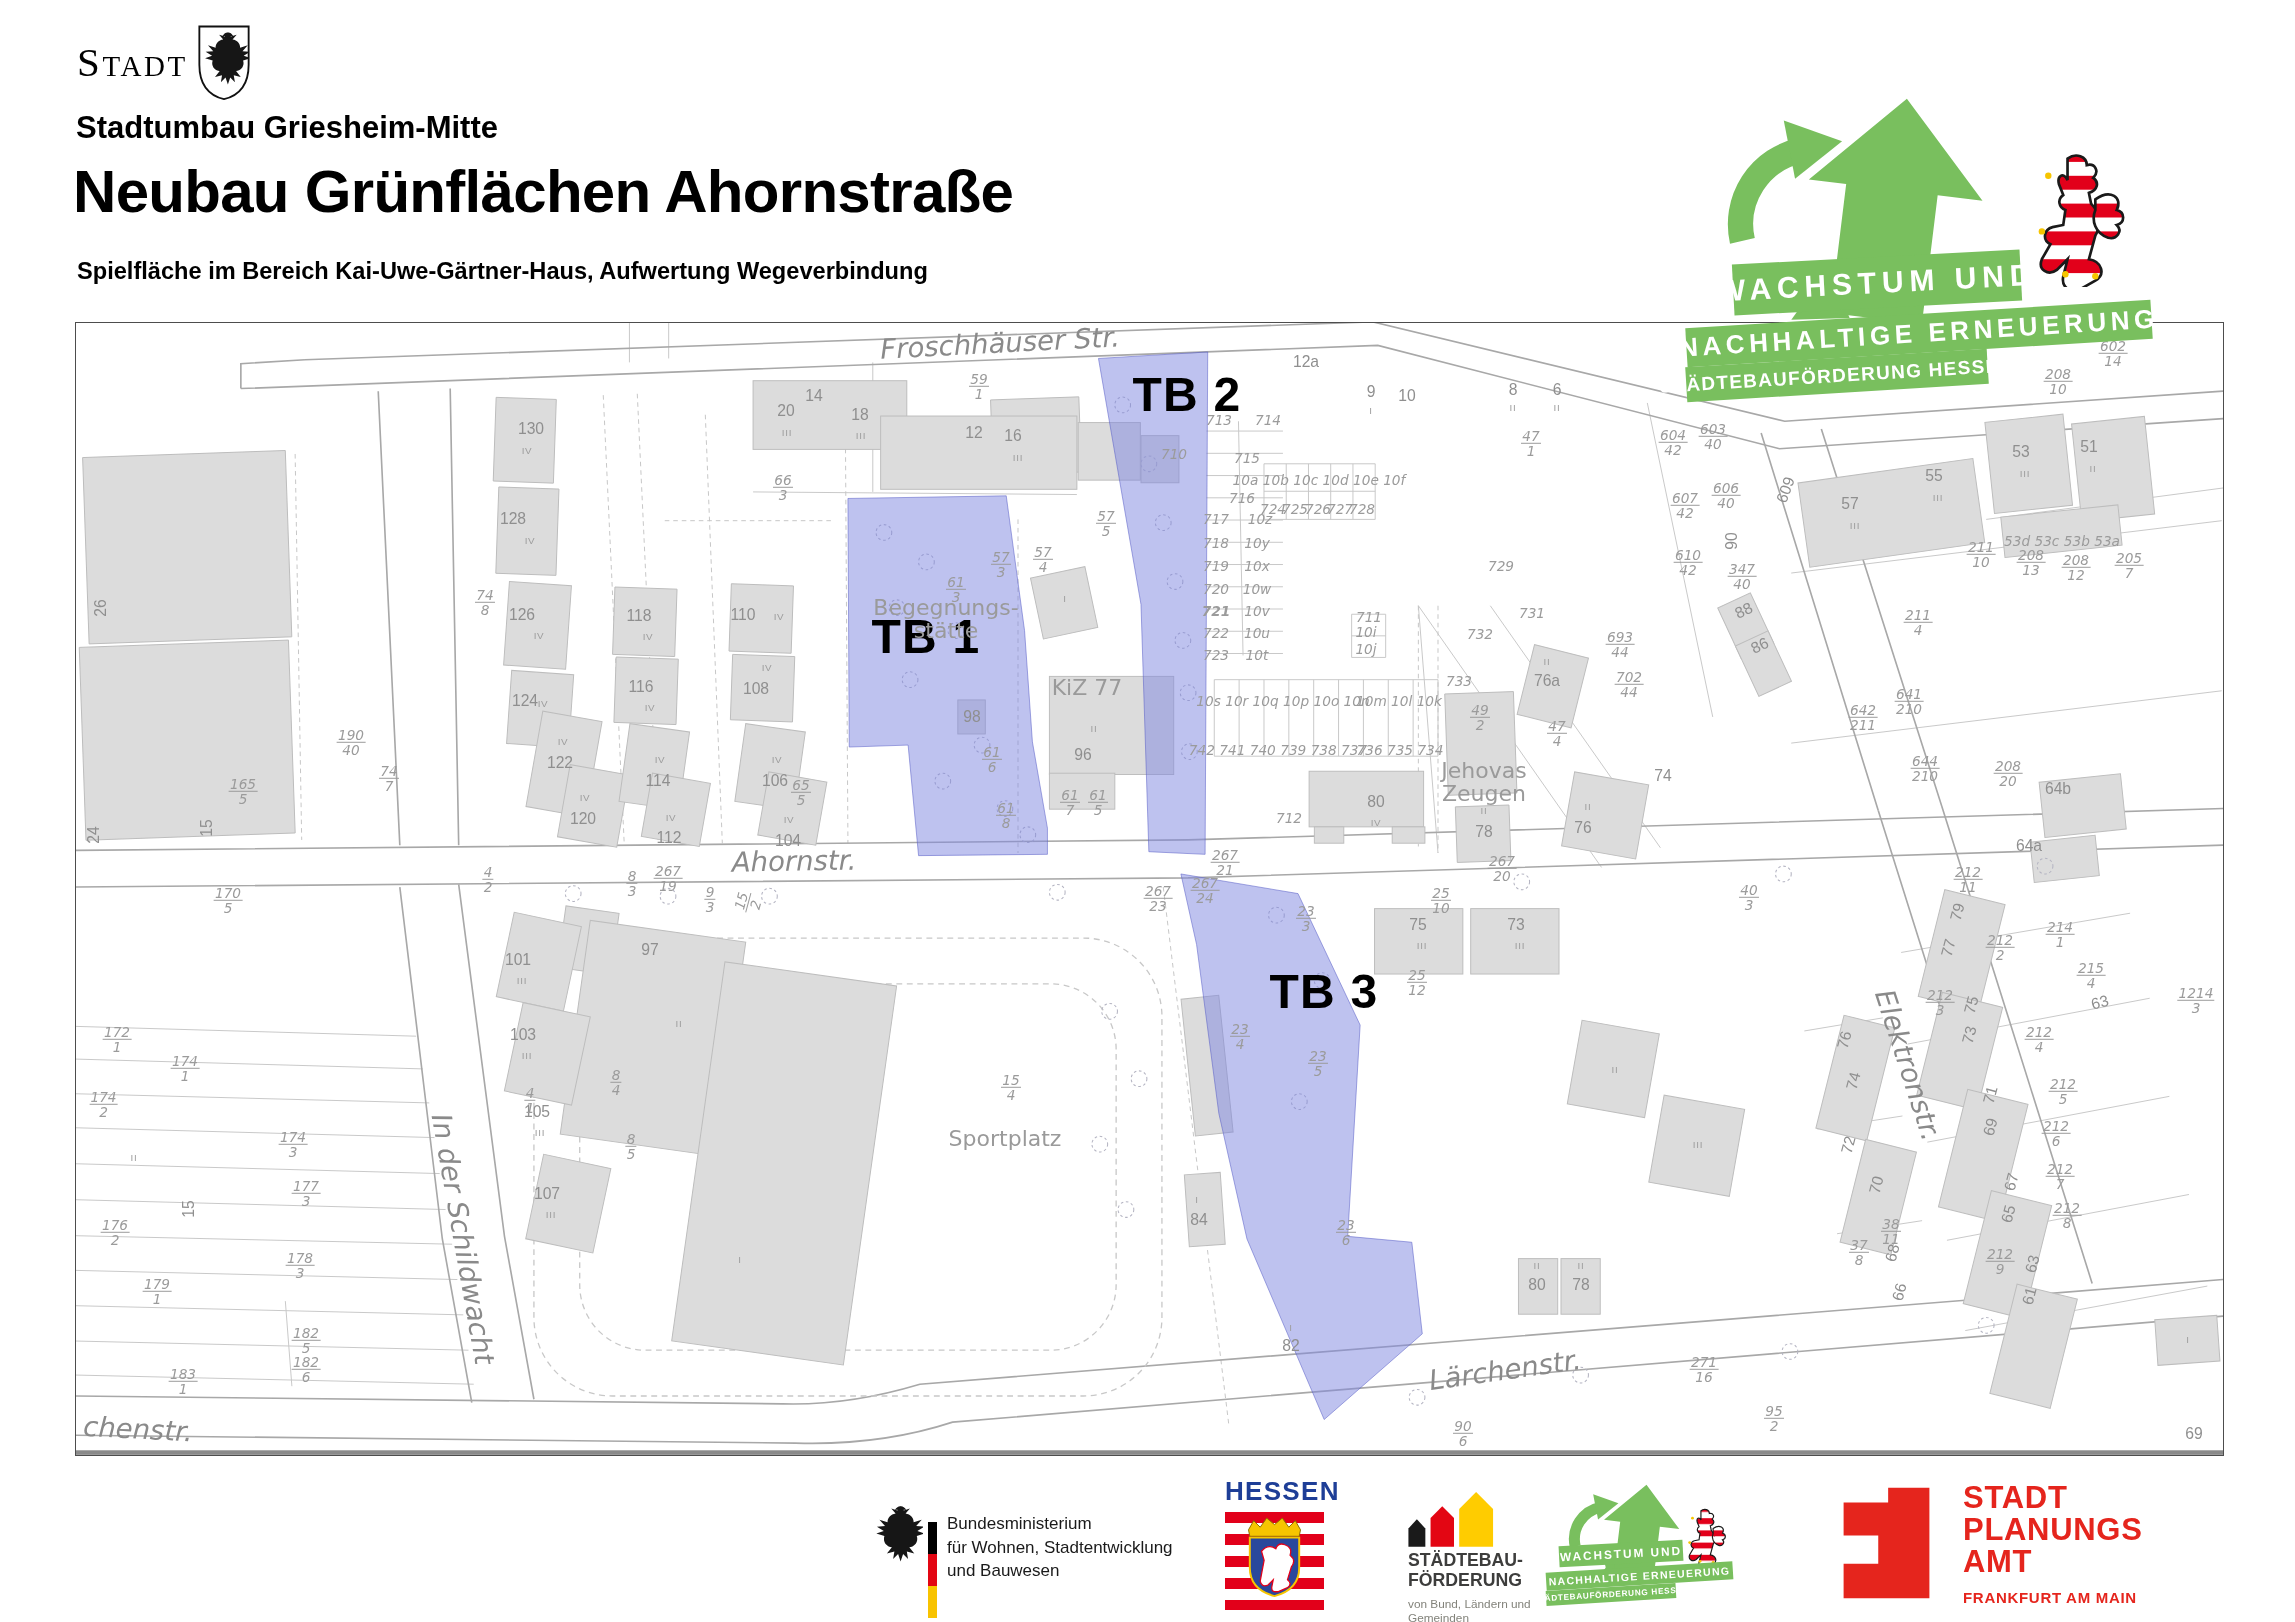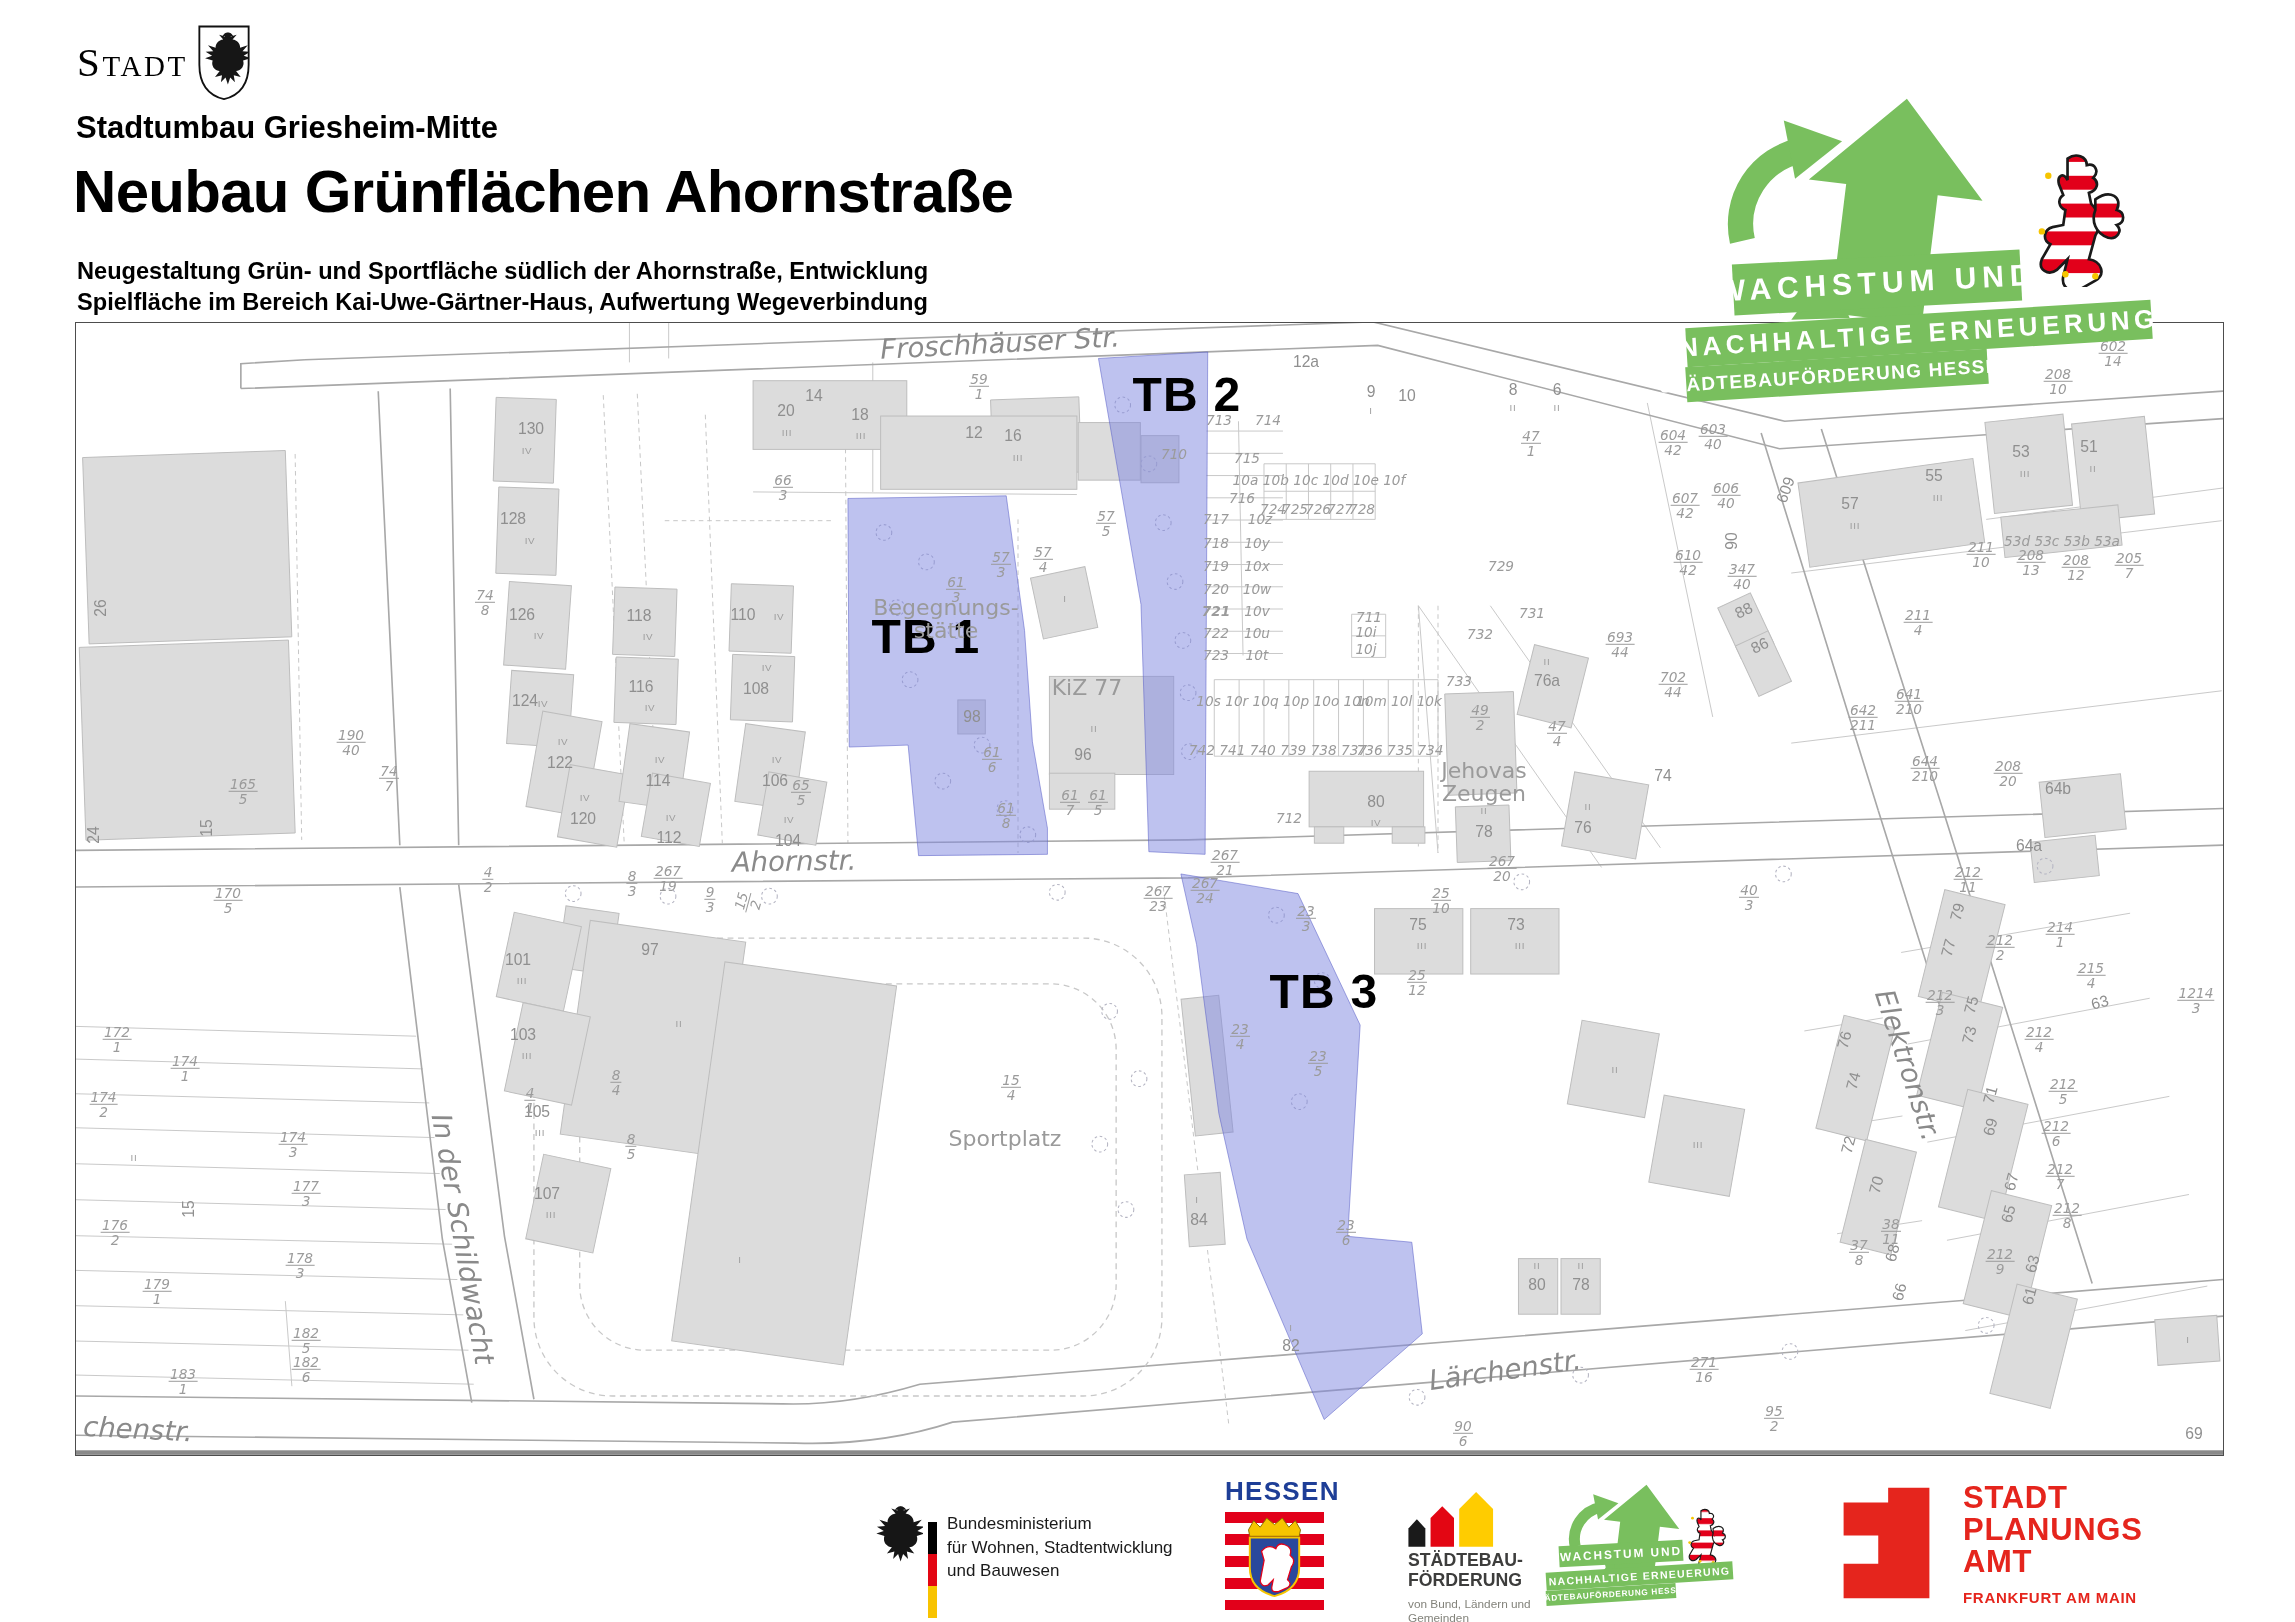--- a/index.html
+++ b/index.html
@@ -97,21 +97,20 @@
     <path d="M5,4 h80 v62 q0,46 -40,56 q-40,-10 -40,-56 z" fill="#fff" stroke="#111" stroke-width="3"></path>
     <g transform="translate(0,8) scale(0.95)">
         <use href="#adler" width="90" height="100"></use>
       </g>
   </svg>
 </div>
 
 <div id="title1">Stadtumbau Griesheim-Mitte</div>
 <div id="title2">Neubau Grünflächen Ahornstraße</div>
 <div id="subtitle">
-  <div>Neugestaltung Grün- und Sportfläche südlich der Ahornstraße, Entwicklung</div>
   <div>Spielfläche im Bereich Kai-Uwe-Gärtner-Haus, Aufwertung Wegeverbindung</div>
 </div>
 
 <div id="prog">
   <svg class="abs" style="left:6.5px;top:0" width="301" height="245" viewBox="0 0 320 260">
       <use href="#mark"></use>
     </svg>
   <svg class="abs" style="left:335px;top:56px" width="107" height="139" viewBox="0 0 100 130">
       <use href="#lion"></use>
     </svg>
@@ -370,21 +369,21 @@
       <div class="lbl n" style="left: 1383px; top: 358px;">733</div>
       <div class="lbl n" style="left: 1293px; top: 294px;">711</div>
       <div class="lbl n" style="left: 1213px; top: 495px;">712</div>
       <div class="lbl n" style="left: 1207px; top: 378px;">10s 10r 10q 10p 10o 10n</div>
       <div class="lbl n" style="left: 1323px; top: 378px;">10m 10l 10k</div>
       <div class="lbl n" style="left: 1202px; top: 427px;">742 741 740 739 738 737</div>
       <div class="lbl n" style="left: 1324px; top: 427px;">736 735 734</div>
       <div class="lbl n" style="left: 1404px; top: 395px;"><span class="nu">49</span><span class="de">2</span></div>
       <div class="lbl n" style="left: 1481px; top: 411px;"><span class="nu">47</span><span class="de">4</span></div>
       <div class="lbl n" style="left: 1544px; top: 322px;"><span class="nu">693</span><span class="de">44</span></div>
-      <div class="lbl n" style="left: 1553px; top: 362px; margin-left: 44px;"><span class="nu">702</span><span class="de">44</span></div>
+      <div class="lbl n" style="left: 1553px; top: 362px;"><span class="nu">702</span><span class="de">44</span></div>
       <div class="lbl b" style="left: 1471px; top: 358px;">76a</div>
       <div class="lbl r" style="left: 1471px; top: 339px;">II</div>
       <div class="lbl b" style="left: 1587px; top: 453px;">74</div>
       <div class="lbl b" style="left: 1507px; top: 505px;">76</div>
       <div class="lbl r" style="left: 1512px; top: 484px;">II</div>
       <div class="lbl b" style="left: 1300px; top: 479px;">80</div>
       <div class="lbl r" style="left: 1300px; top: 500px;">IV</div>
       <div class="lbl b" style="left: 1408px; top: 509px;">78</div>
       <div class="lbl r" style="left: 1408px; top: 488px;">II</div>
       <div class="lbl n" style="left: 1455px; top: 121px;"><span class="nu">47</span><span class="de">1</span></div>

